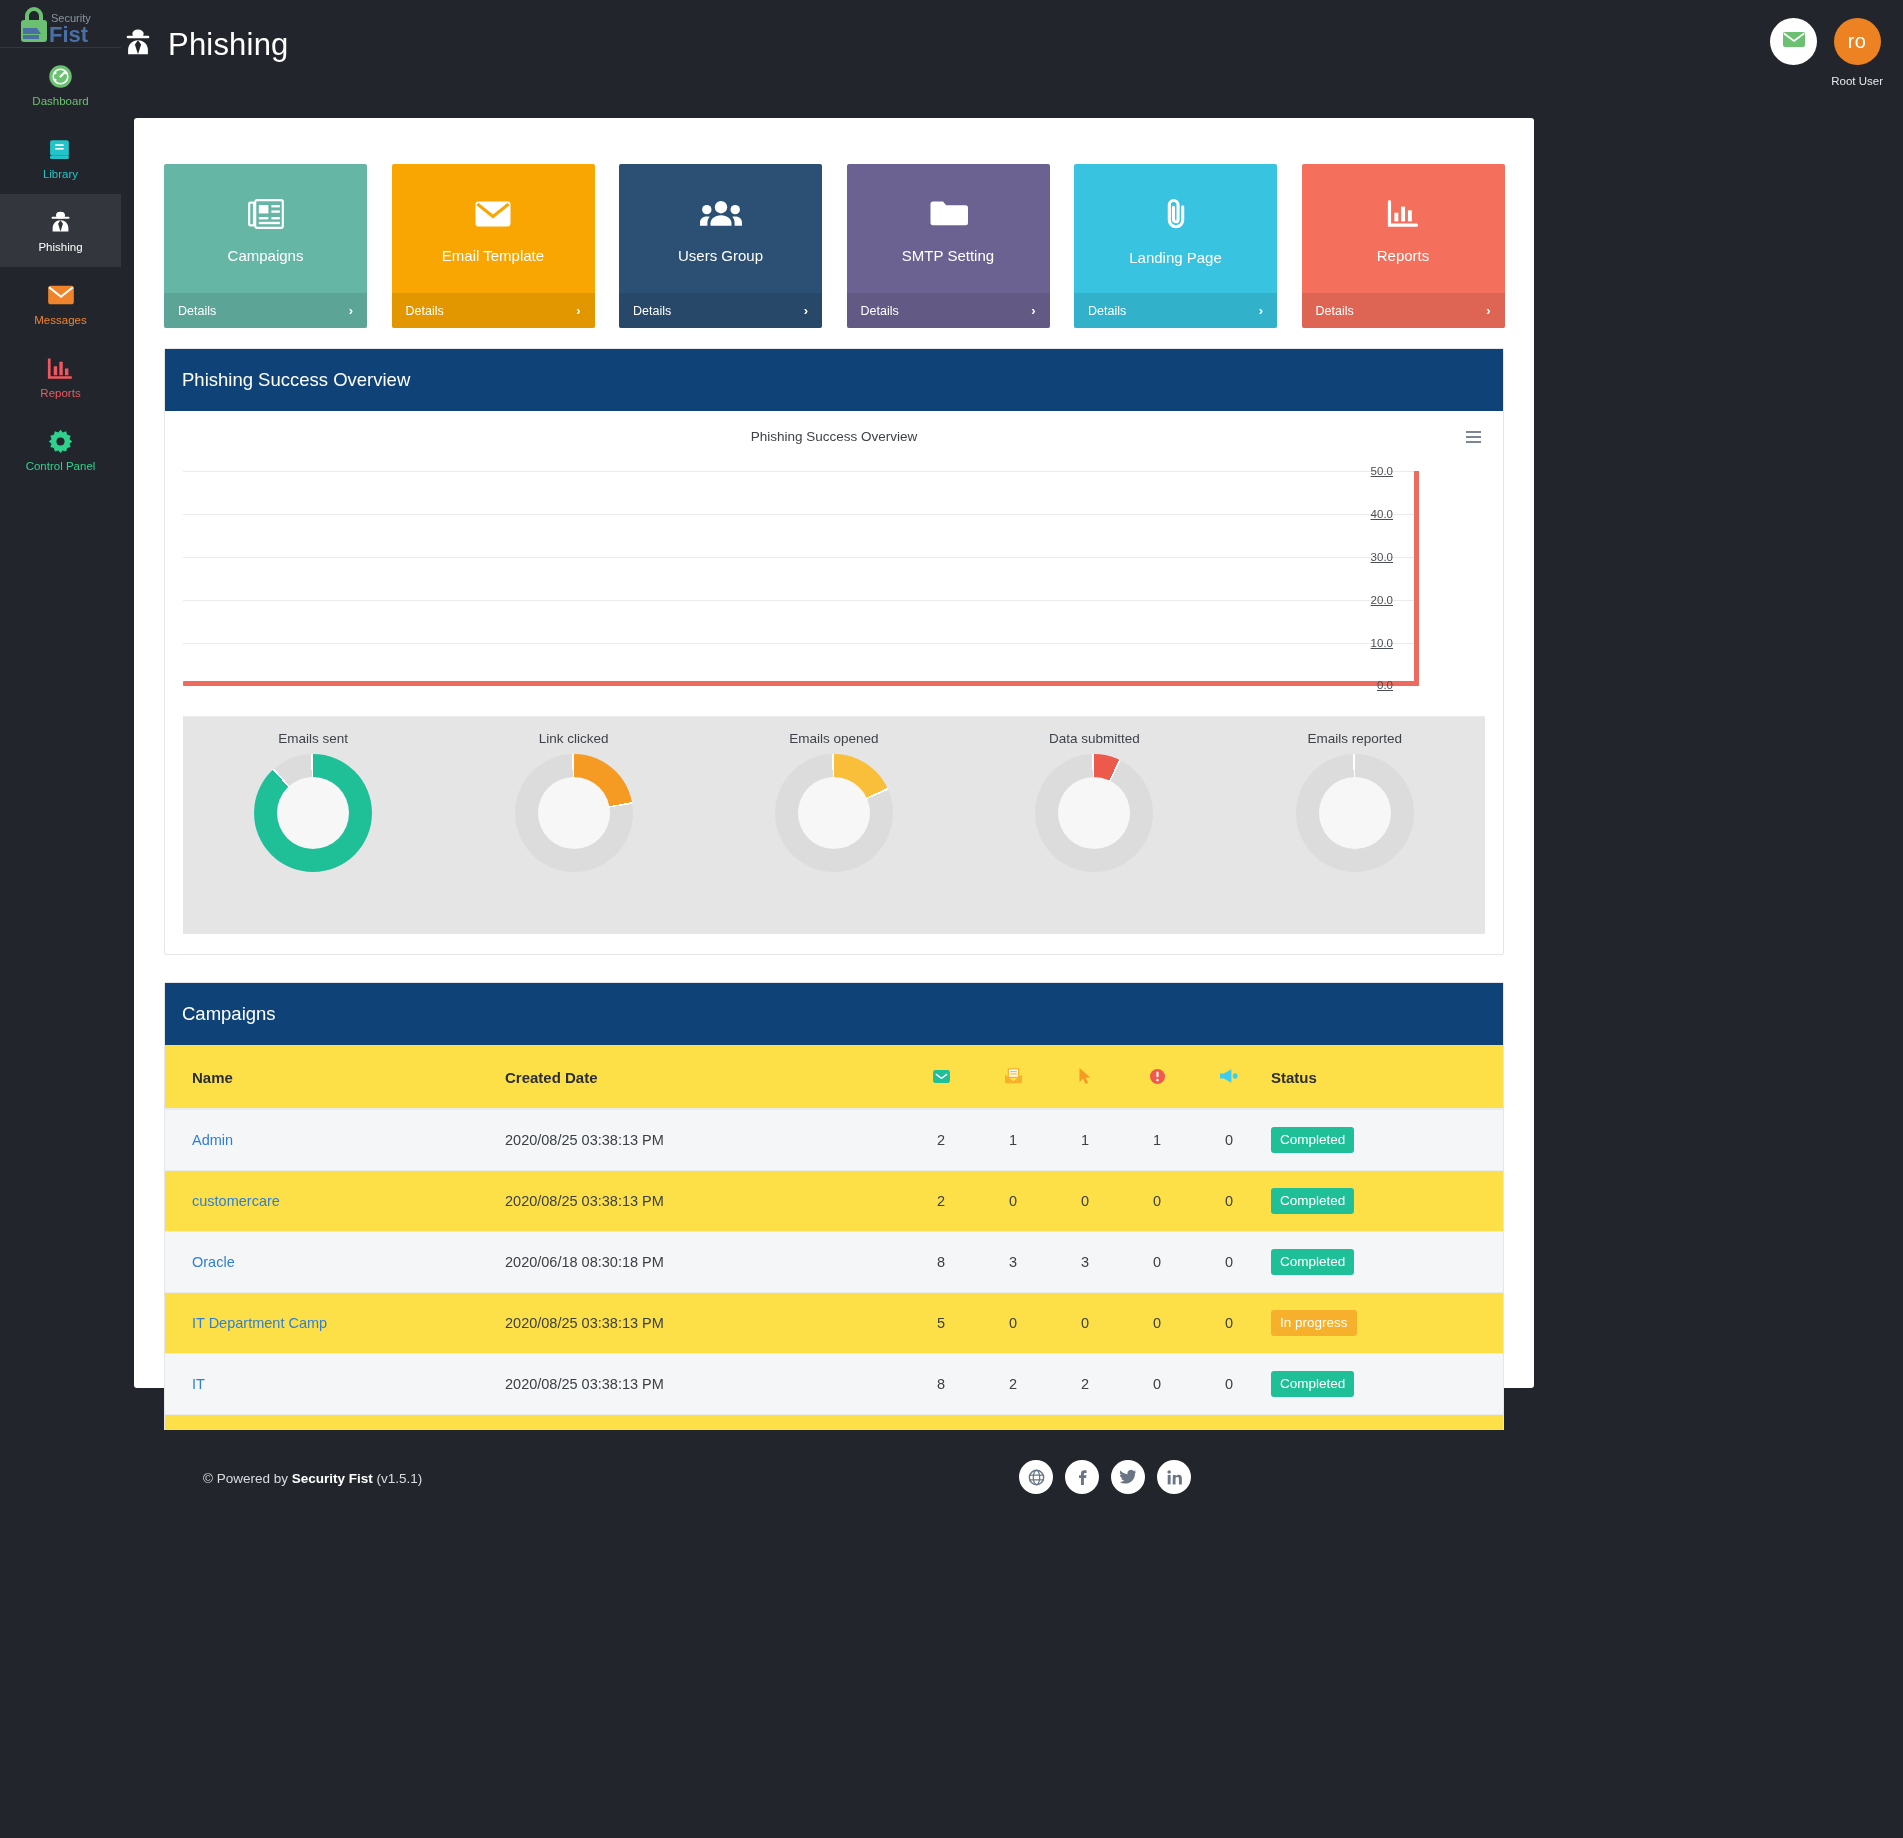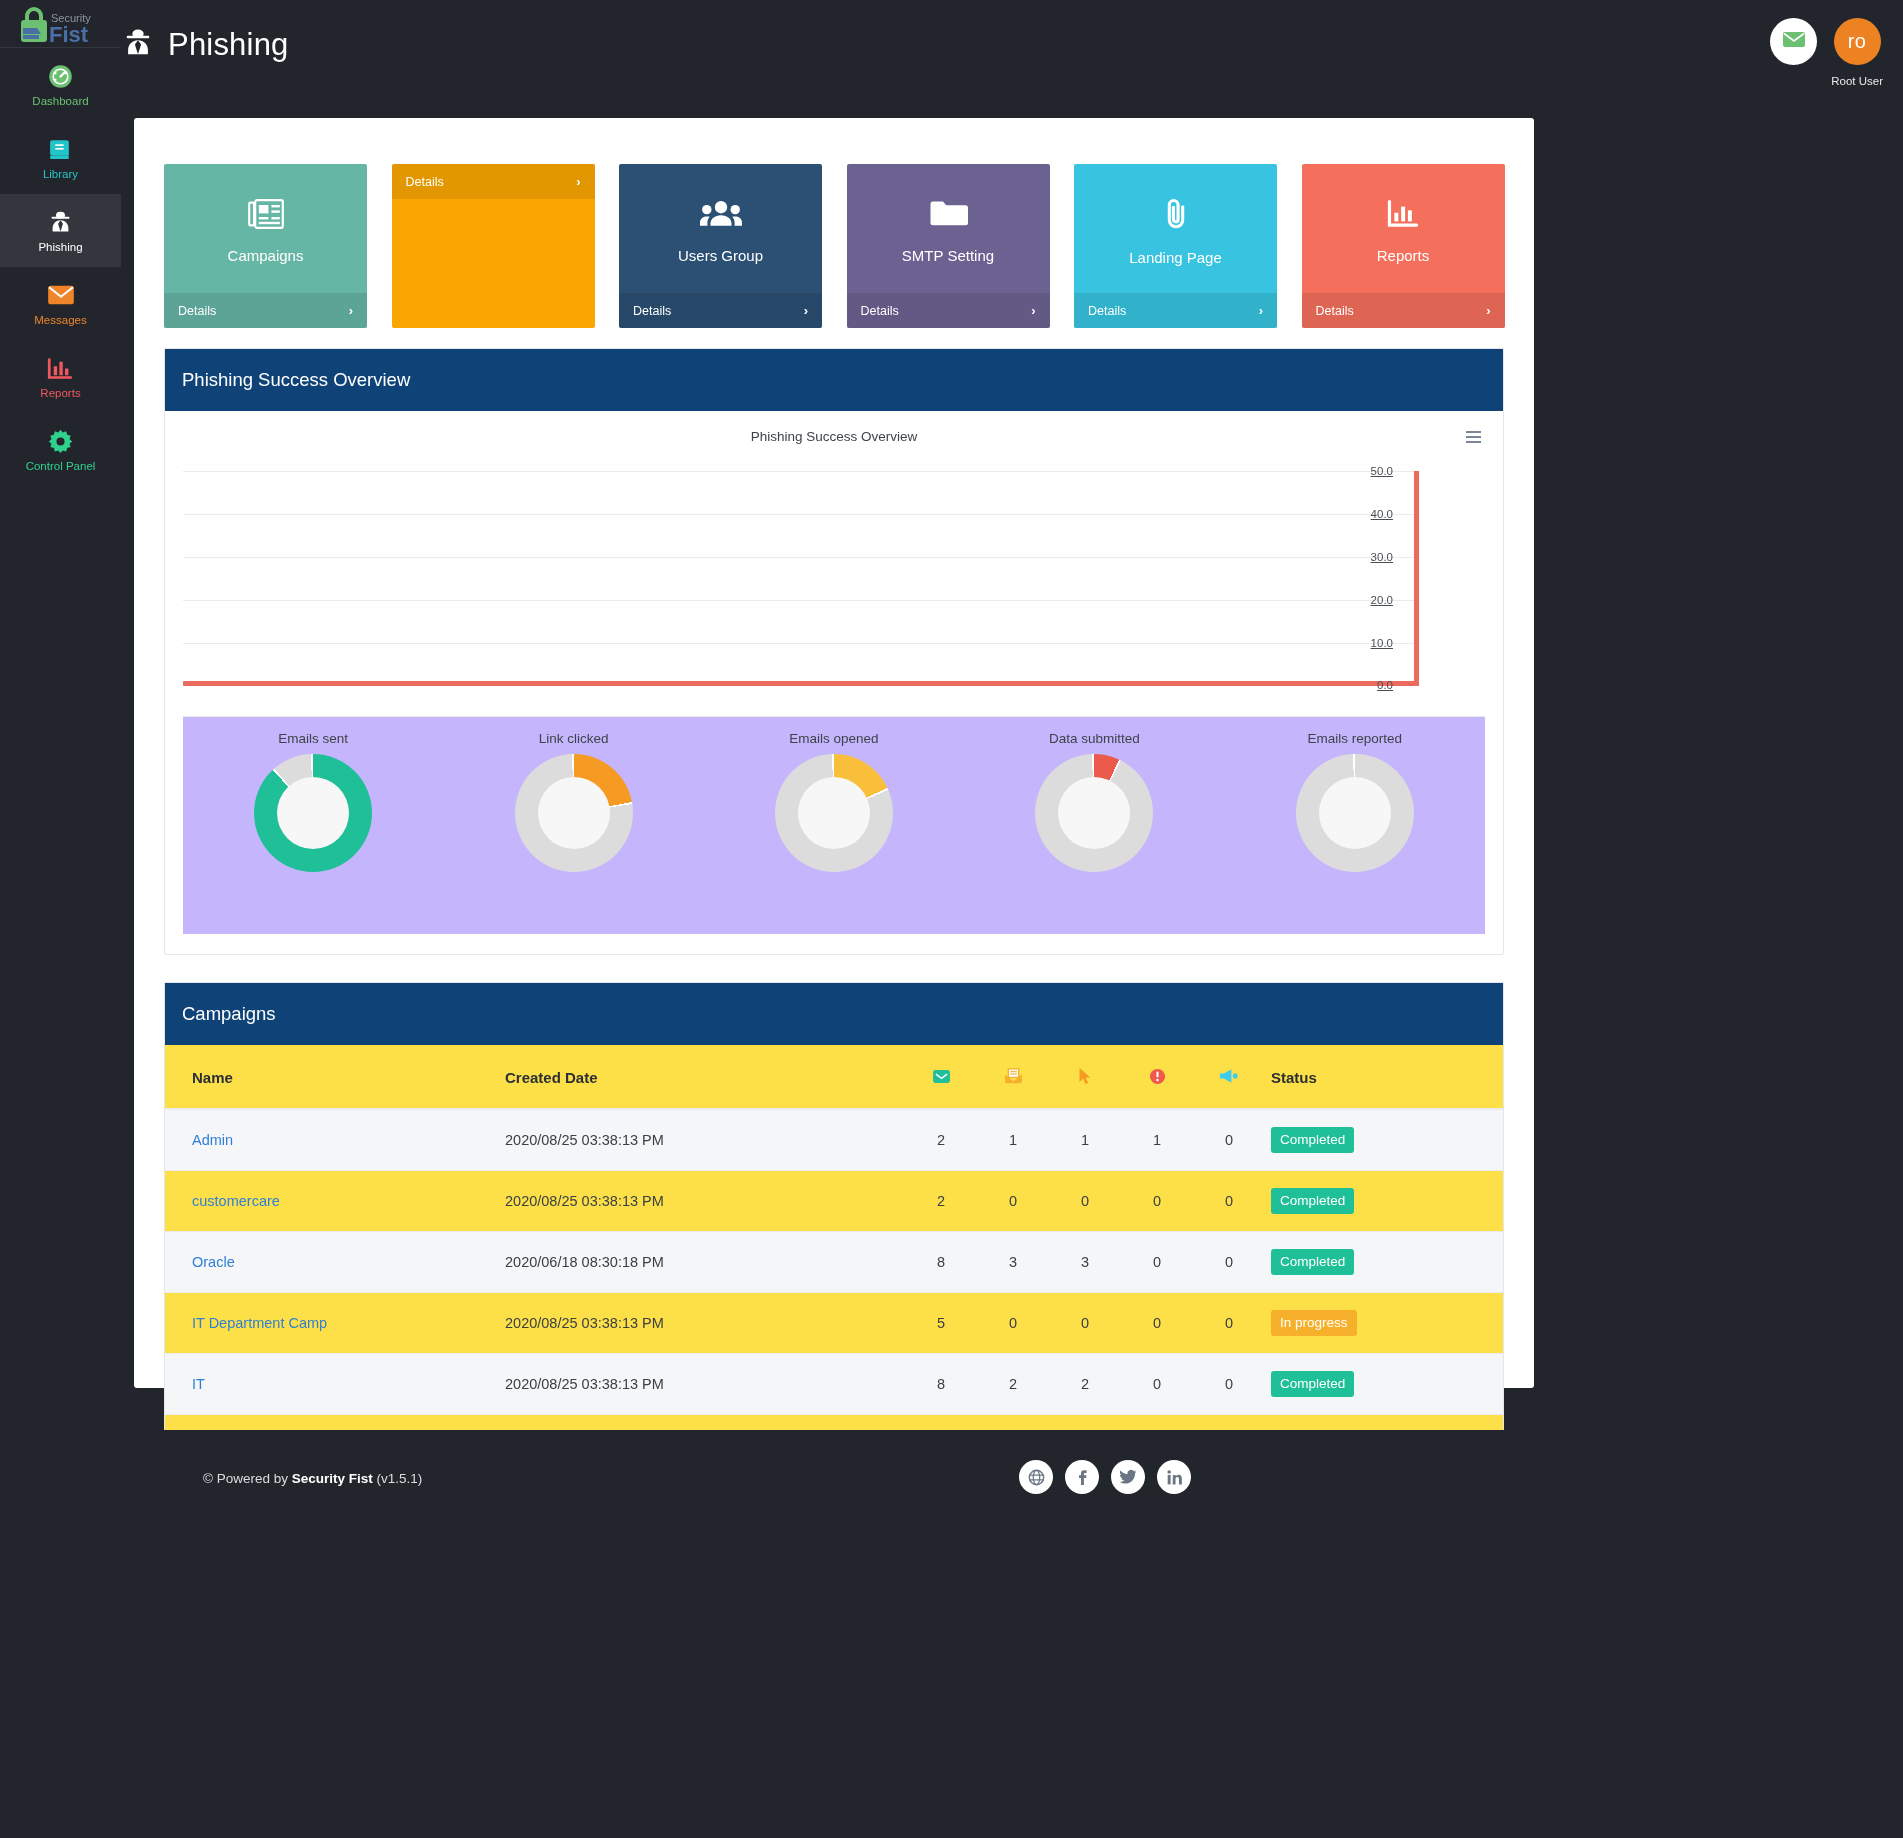--- a/index.html
+++ b/index.html
@@ -131,21 +131,21 @@
     transform: translateY(-50%); text-align: right; text-decoration: underline;
   }
   .xtick {
     position: absolute; font-size: 11.5px; color: #4a4f55; top: 283px;
   }
   .xtickmark { position: absolute; width: 1px; height: 5px; background: #c9cdd2; top: 275px; }
 
   
   #donuts {
     position: relative; margin: 0 18px 20px 18px;
-    background: #c4b5fd; border-top: 1px solid #ebebeb;
+    background: #e5e5e5; border-top: 1px solid #ebebeb;
     height: 218px; display: flex; align-items: flex-start;
     justify-content: space-around; padding-top: 14px;
   }
   .donut-cell { width: 200px; display: flex; flex-direction: column; align-items: center; gap: 8px; }
   .donut-label { font-size: 13.5px; color: #3e4349; }
   .donut { width: 118px; height: 118px; border-radius: 50%; position: relative; }
   .donut::after {
     content: ""; position: absolute; left: 50%; top: 50%;
     transform: translate(-50%,-50%);
     width: 72px; height: 72px; border-radius: 50%; background: #f7f7f7;
@@ -330,20 +330,29 @@
         </span>
         <span class="tile-label">Campaigns</span>
       </div>
       <div class="tile-foot">
         <span>Details</span>
         <span class="chev">›</span>
       </div>
     </div>
 
     <div class="tile" style="background:#f9a602">
+      <div class="tile-body">
+        <span>
+          <svg width="38" height="30" viewBox="0 0 30 24">
+              <rect x="1" y="2" width="28" height="20" rx="2.5" fill="#fff"></rect>
+              <path d="M2.5 4 L15 14 L27.5 4" fill="none" stroke="#f9a602" stroke-width="2.4"></path>
+            </svg>
+        </span>
+        <span class="tile-label">Email Template</span>
+      </div>
       <div class="tile-foot">
         <span>Details</span>
         <span class="chev">›</span>
       </div>
     </div>
 
     <div class="tile" style="background:#2b5073">
       <div class="tile-body">
         <span>
           <svg width="42" height="30" viewBox="0 0 34 24">

